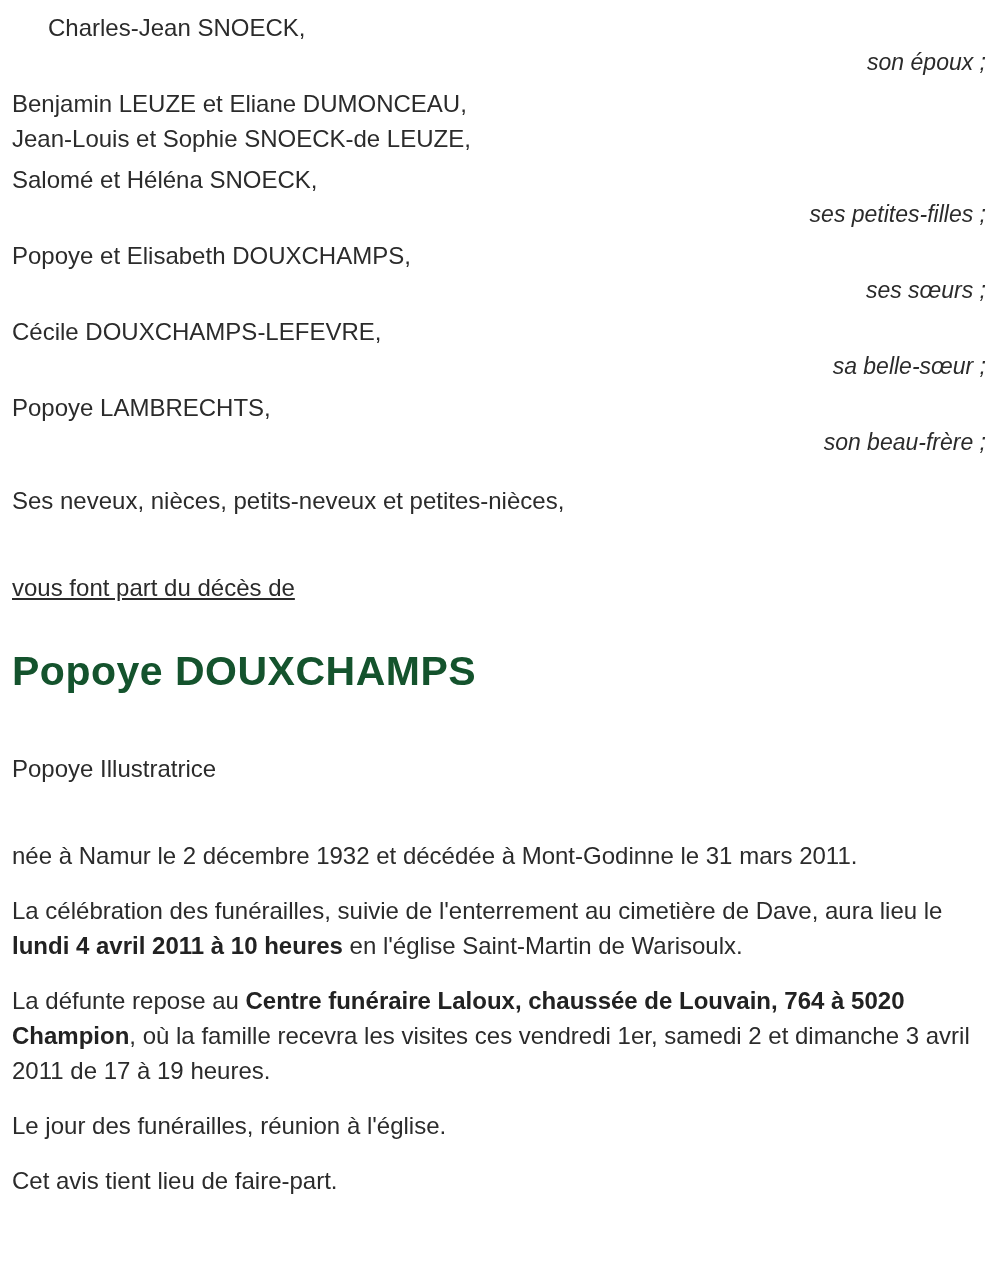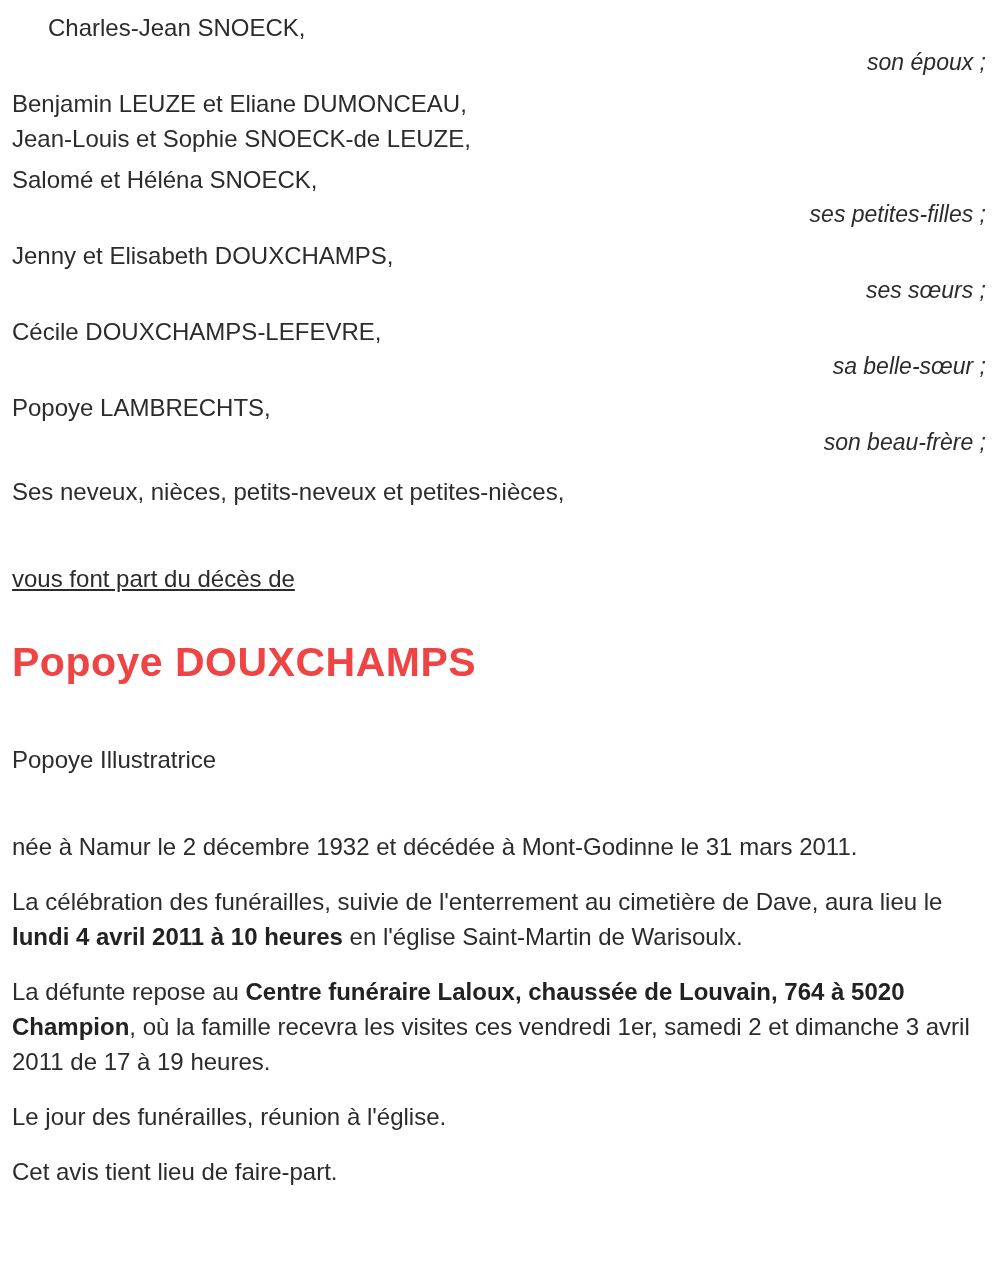--- a/index.html
+++ b/index.html
@@ -36,34 +36,34 @@
     max-width: 210px;
   }
   .group {
     margin-top: 6px;
   }
   .group:first-child {
     margin-top: 0;
     margin-left: 36px;
   }
   .extra-lines {
-    margin-top: 14px;
+    margin-top: 23px;
   }
   .announcement {
     margin-top: 52px;
     font-size: 24px;
     line-height: 35px;
     text-decoration: underline;
   }
   .deceased-name {
     margin-top: 42px;
     font-size: 41px;
     line-height: 48px;
     font-weight: bold;
-    color: #ef4444;
+    color: #14532d;
     letter-spacing: 0.5px;
   }
   .profession {
     margin-top: 56px;
     font-size: 24px;
     line-height: 35px;
   }
   .paragraph {
     margin-top: 20px;
     font-size: 24px;
@@ -95,21 +95,21 @@
   </div>
 
   <div class="group">
     <div class="name-line">Salomé et Héléna SNOECK,</div>
     <div class="relation-row">
       <span class="relation">ses petites-filles ;</span>
     </div>
   </div>
 
   <div class="group">
-    <div class="name-line">Jenny et Elisabeth DOUXCHAMPS,</div>
+    <div class="name-line">Popoye et Elisabeth DOUXCHAMPS,</div>
     <div class="relation-row">
       <span class="relation">ses sœurs ;</span>
     </div>
   </div>
 
   <div class="group">
     <div class="name-line">Cécile DOUXCHAMPS-LEFEVRE,</div>
     <div class="relation-row">
       <span class="relation">sa belle-sœur ;</span>
     </div>

